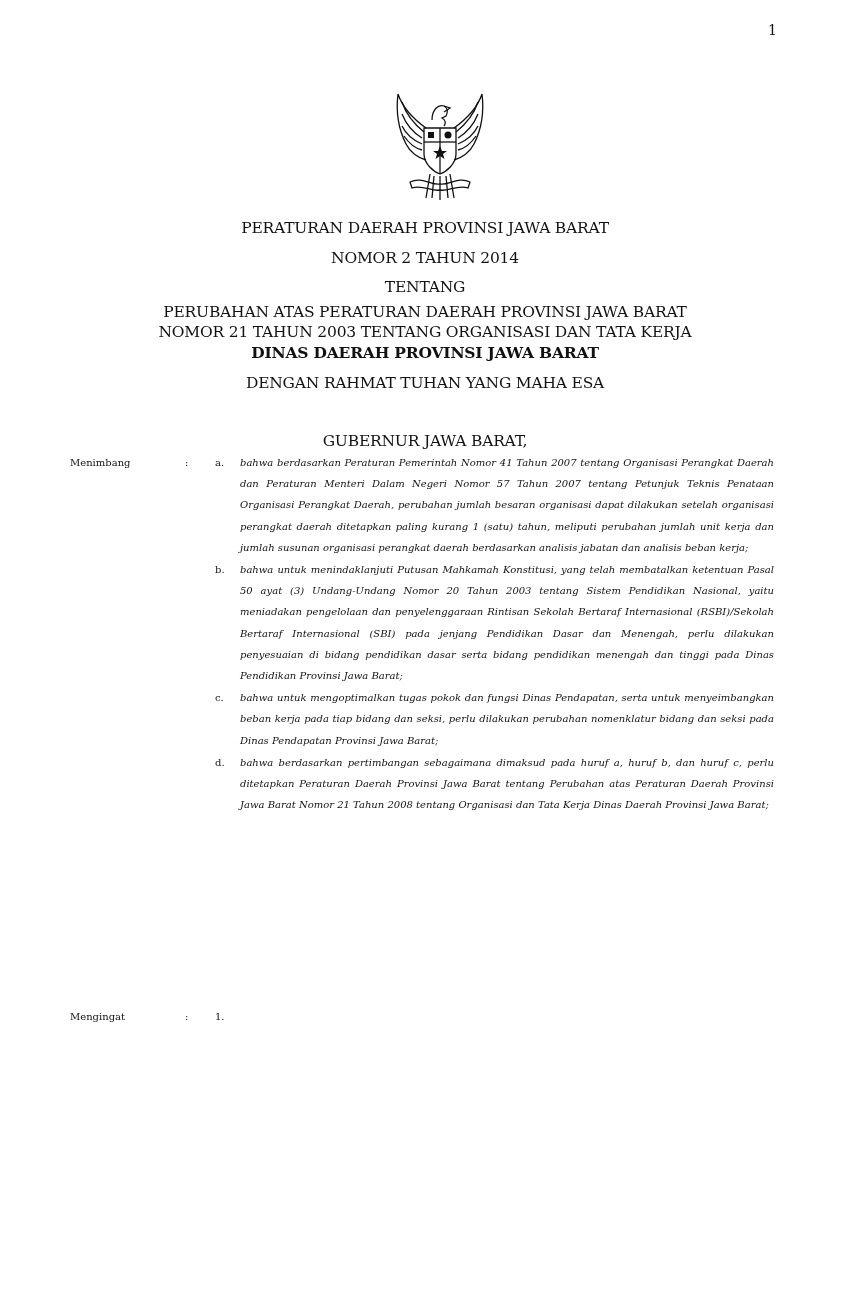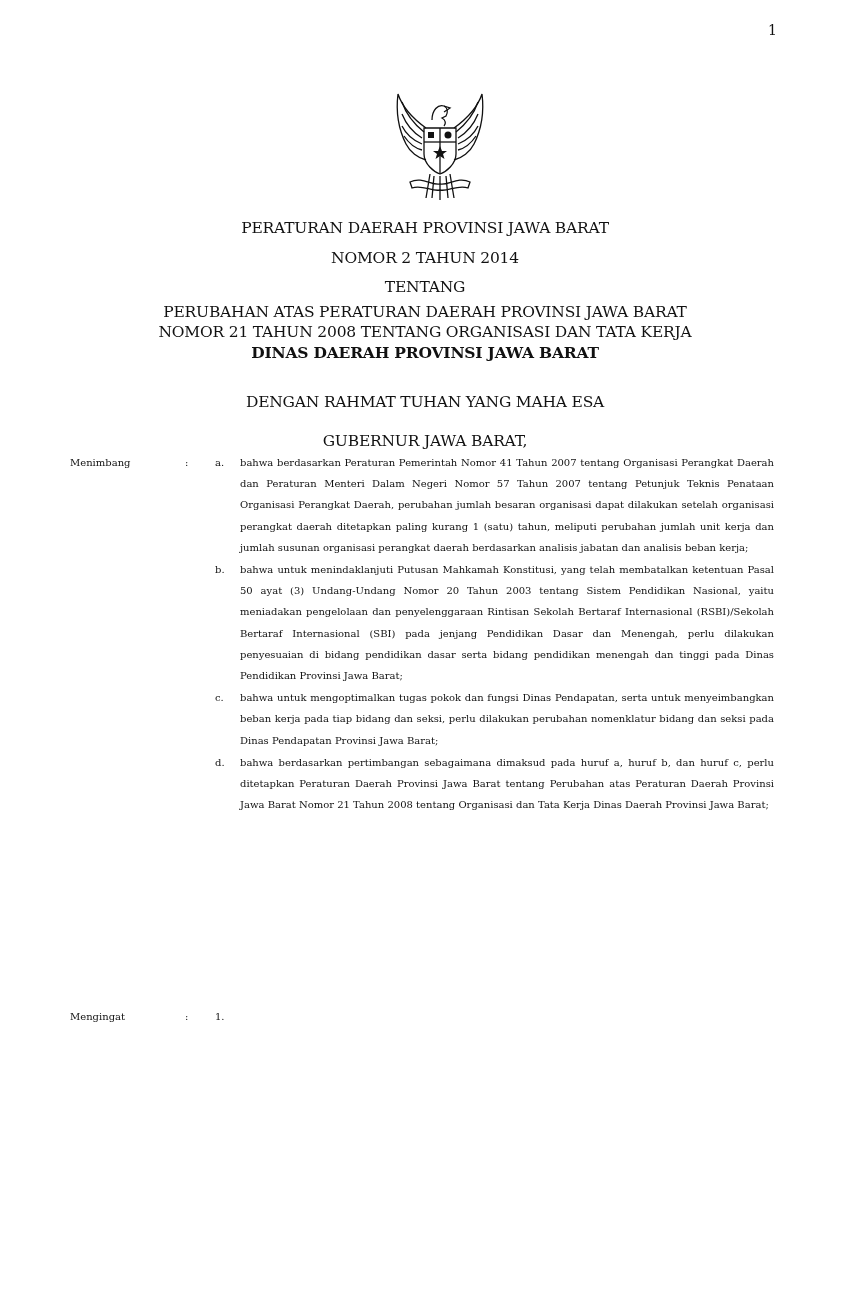--- a/index.html
+++ b/index.html
@@ -62,20 +62,21 @@
       text-align-last: left;
     }
     .item-marker {
       position: absolute;
       left: 145px;
       top: 0;
     }
     .item-text {
       display: block;
       text-align: justify;
+      font-style: italic;
     }
   </style>
 </head>
 <body>
 
 <div class="page-number">1</div>
 
 <svg class="emblem" viewBox="0 0 104 114" xmlns="http://www.w3.org/2000/svg">
   <g fill="none" stroke="#111" stroke-width="1.3">
 
@@ -106,23 +107,23 @@
   <polygon fill="#111" points="52,58 54,63 59,63 55,66 56.5,71 52,68 47.5,71 49,66 45,63 50,63"></polygon>
   <circle cx="60" cy="47" r="3.5" fill="#111"></circle>
   <rect x="40" y="44" width="6" height="6" fill="#111"></rect>
 </svg>
 
 <div class="header-block">
   <div class="hl" style="top:219px;">PERATURAN DAERAH PROVINSI JAWA BARAT</div>
   <div class="hl" style="top:249px;">NOMOR  2  TAHUN 2014</div>
   <div class="hl" style="top:278px;">TENTANG</div>
   <div class="hl" style="top:303px;">PERUBAHAN ATAS PERATURAN DAERAH PROVINSI JAWA BARAT</div>
-  <div class="hl" style="top:323px;">NOMOR 21 TAHUN 2008 TENTANG ORGANISASI DAN TATA KERJA</div>
+  <div class="hl" style="top:323px;">NOMOR 21 TAHUN 2003 TENTANG ORGANISASI DAN TATA KERJA</div>
   <div class="hl" style="top:343px;font-weight:bold;">DINAS DAERAH PROVINSI JAWA BARAT</div>
-  <div class="hl" style="top:374px;margin-top:19px;">DENGAN RAHMAT TUHAN YANG MAHA ESA</div>
+  <div class="hl" style="top:374px;">DENGAN RAHMAT TUHAN YANG MAHA ESA</div>
   <div class="hl" style="top:416px;margin-top:16px;">GUBERNUR JAWA BARAT,</div>
 </div>
 
 <div class="section" style="top:452px;">
   <span class="section-label">Menimbang</span>
   <span class="section-colon">:</span>
 
   <div class="item">
     <span class="item-marker">a.</span>
     <span class="item-text">bahwa berdasarkan Peraturan Pemerintah Nomor 41 Tahun 2007 tentang Organisasi Perangkat Daerah dan Peraturan Menteri Dalam Negeri Nomor 57 Tahun 2007 tentang Petunjuk Teknis Penataan Organisasi Perangkat Daerah, perubahan jumlah besaran organisasi dapat dilakukan setelah organisasi perangkat daerah ditetapkan paling kurang 1 (satu) tahun, meliputi perubahan jumlah unit kerja dan jumlah susunan organisasi perangkat daerah berdasarkan analisis jabatan dan analisis beban kerja;</span>

